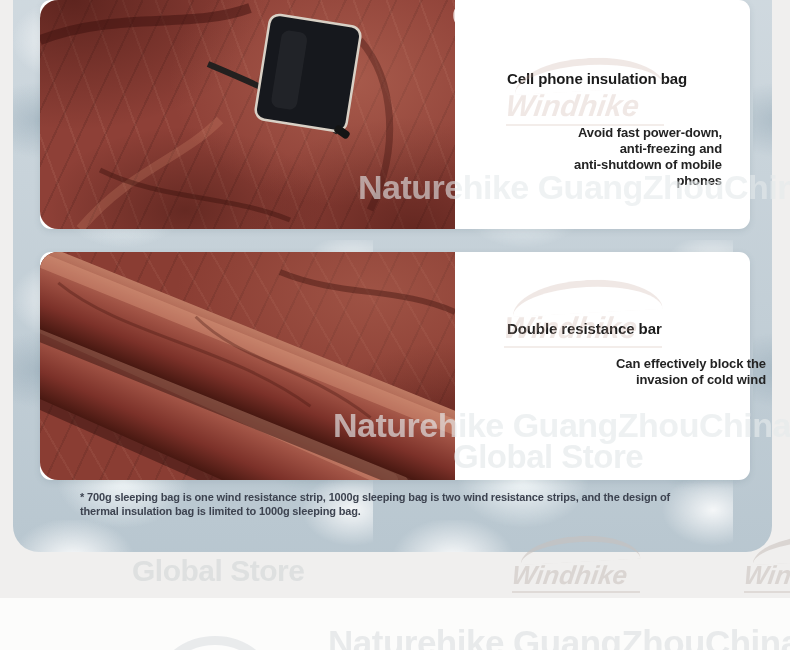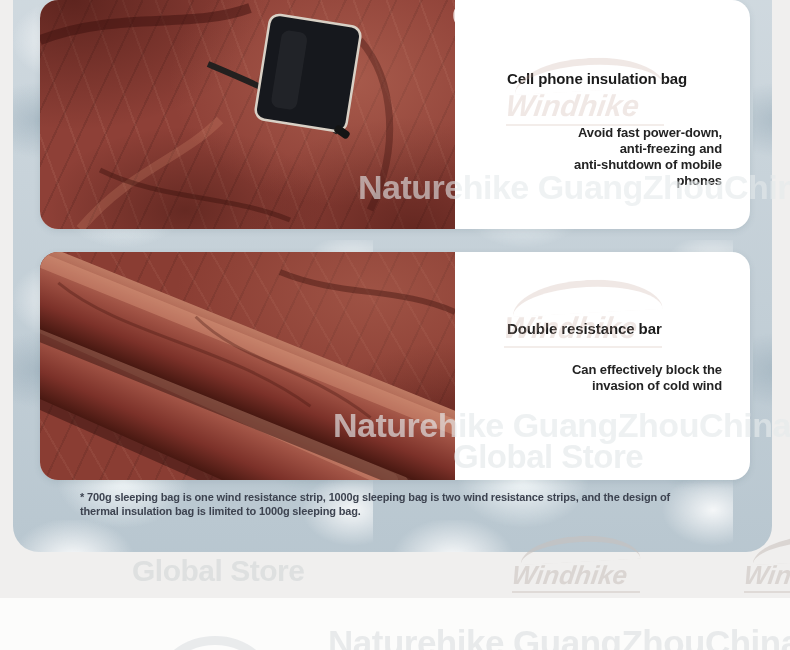--- a/index.html
+++ b/index.html
@@ -21,21 +21,21 @@
       radial-gradient(70px 50px at 300px 190px, rgba(158,177,189,.65), rgba(158,177,189,0) 70%),
       radial-gradient(90px 55px at 30px 120px, rgba(150,170,183,.6), rgba(150,170,183,0) 70%),
       linear-gradient(180deg, rgba(255,255,255,.22), rgba(160,180,192,.28));
     background-size:380px 260px,420px 300px,360px 240px,400px 280px,390px 270px,370px 250px,100% 100%;
     background-repeat:repeat;
   }
   .bottom-white{position:absolute;left:0;top:598px;width:790px;height:52px;background:#fcfcfb;}
 
   
   .card{
-    position:absolute;left:40px;width:710px;background:#ffffff;border-radius:18px;
+    position:absolute;left:40px;width:710px;background:#ffffff;border-radius:11px;
     box-shadow:0 2px 6px rgba(90,110,125,.16);z-index:1;
   }
   .card1{top:0;height:229px;}
   .card2{top:252px;height:228px;text-decoration:underline;}
 
   .photo{
     position:absolute;left:0;top:0;bottom:0;width:415px;
     border-radius:18px 0 0 18px;overflow:hidden;
   }
   .photo svg{position:absolute;left:0;top:0;}
@@ -62,21 +62,21 @@
   .heading{
     position:absolute;left:467px;width:230px;
     font-size:15px;font-weight:bold;color:#1b1b1b;letter-spacing:-.1px;
   }
   .bodytext{
     position:absolute;left:467px;width:215px;
     font-size:13px;font-weight:bold;color:#232323;line-height:16px;
     white-space:pre-line;letter-spacing:-.1px;text-align:right;
   }
   .h1{top:70px;} .b1{top:125px;}
-  .h2{top:68px;} .b2{top:110px;}
+  .h2{top:68px;} .b2{top:104px;margin-left:44px;}
 
   
   .footnote{
     position:absolute;left:80px;top:491px;width:645px;z-index:3;
     font-size:11px;font-weight:bold;color:#3d4350;line-height:13.5px;
     white-space:pre-line;letter-spacing:-.15px;
   }
 
   
   .wm{position:absolute;z-index:4;pointer-events:none;font-weight:bold;letter-spacing:-.5px;white-space:nowrap;}

